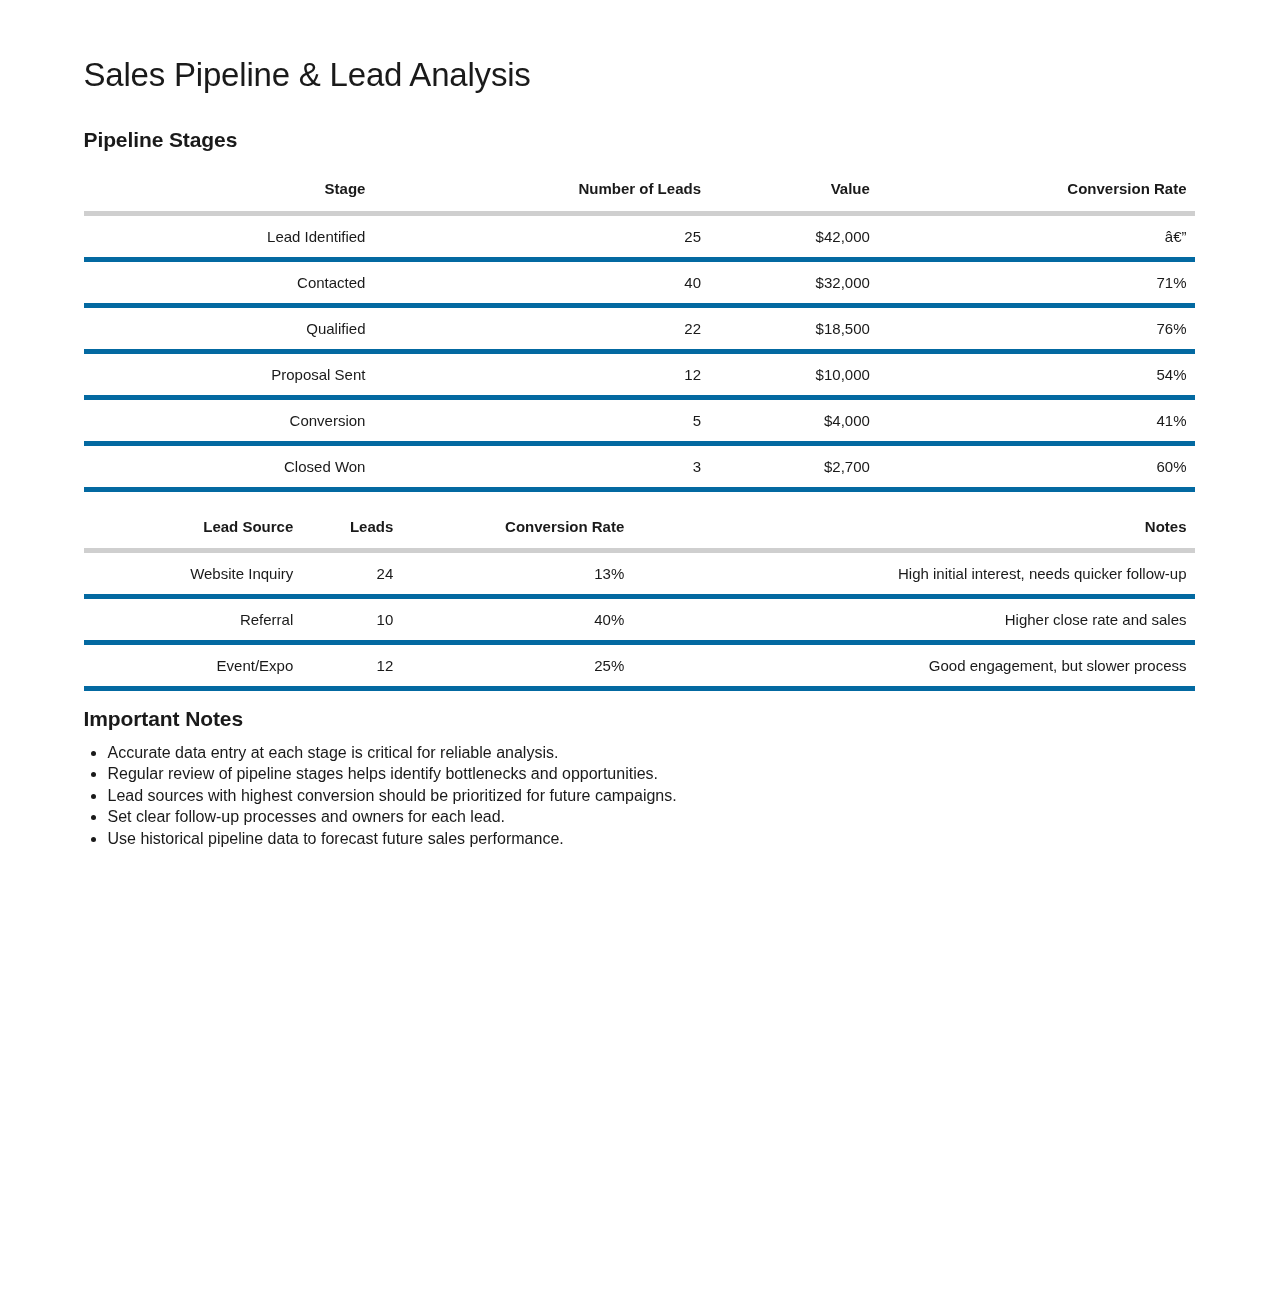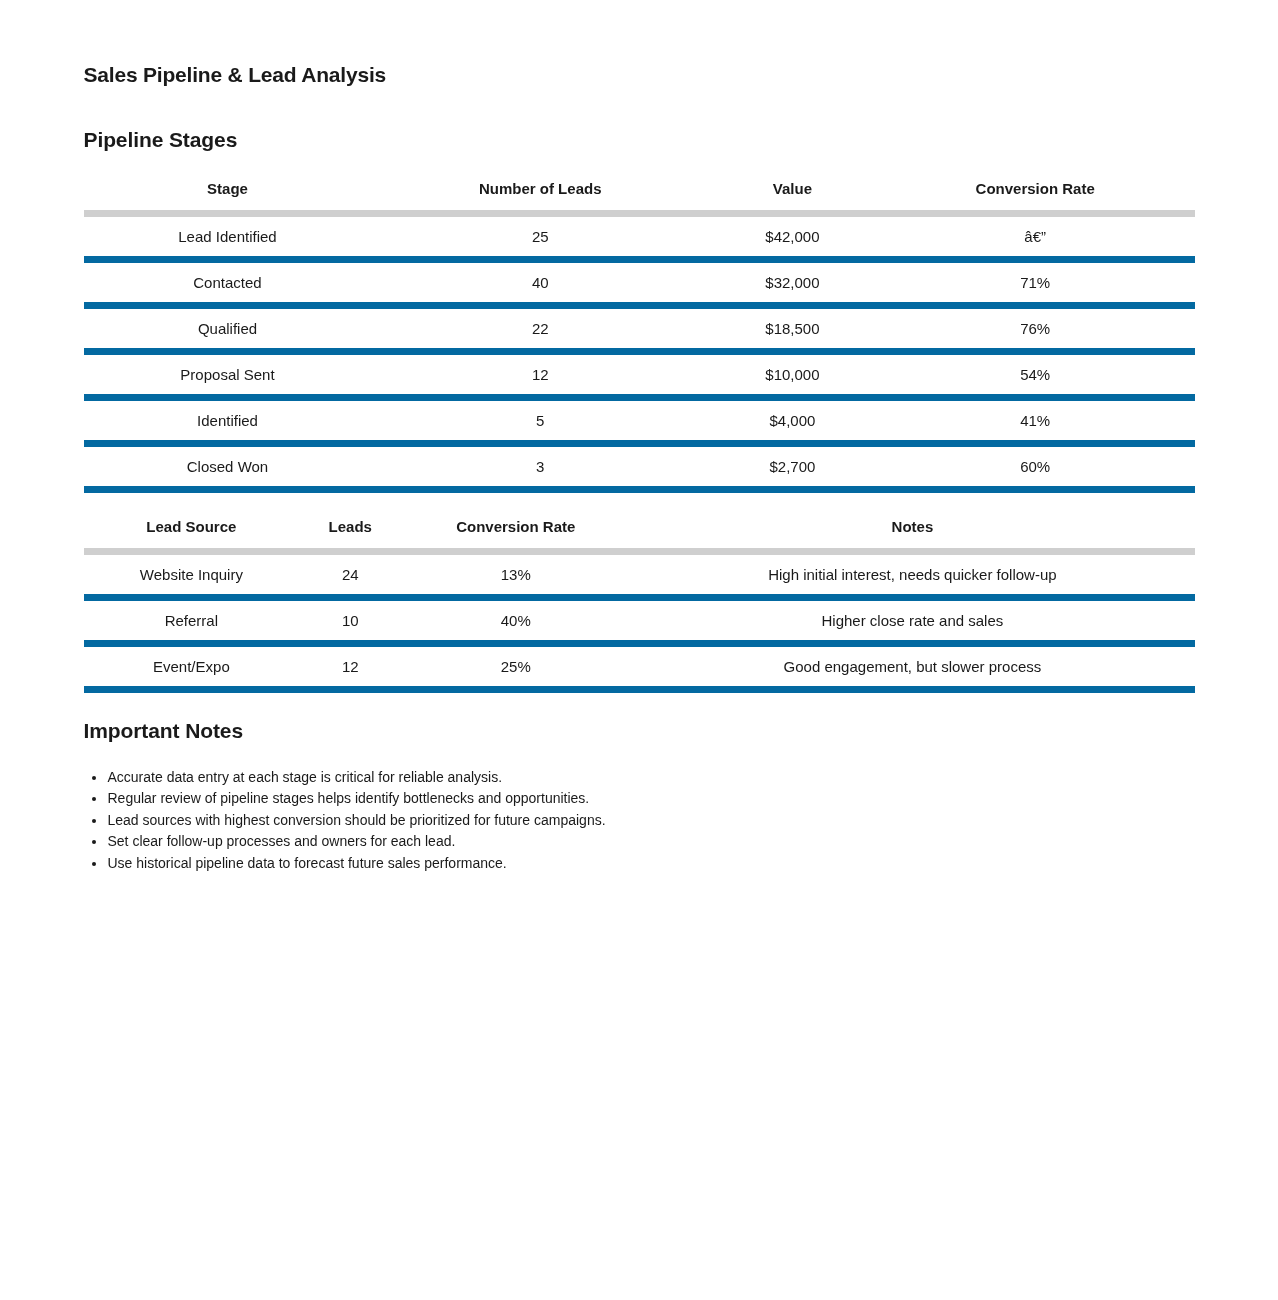--- a/index.html
+++ b/index.html
@@ -10,59 +10,59 @@
     color: #1a1a1a;
     font-family: "Liberation Sans", sans-serif;
   }
   .page {
     width: 1111px;
     margin: 0 auto;
     padding-top: 56px;
     padding-bottom: 200px;
   }
   h1.doc-title {
-    font-size: 21px;
-    font-weight: 700;
+    font-size: 33px;
+    font-weight: 400;
     line-height: 38px;
     margin: 0;
     letter-spacing: -0.2px;
   }
   h2.section-heading {
     font-size: 21px;
     font-weight: 700;
     line-height: 28px;
     margin: 32px 0 0 0;
     letter-spacing: -0.1px;
   }
   table.data-table {
     width: 100%;
     border-collapse: collapse;
     table-layout: fixed;
     margin-top: 13px;
     font-size: 15px;
   }
   table.data-table th,
   table.data-table td {
-    text-align: center;
+    text-align: right;
     vertical-align: middle;
     height: 46px;
     padding: 5px 8px 5px 6px;
     font-weight: 400;
-    border-bottom: 7px solid #0369a1;
+    border-bottom: 5px solid #0369a1;
     overflow: hidden;
     white-space: nowrap;
   }
   table.data-table th {
     font-weight: 700;
     border-bottom-color: #cfcfcf;
   }
   ul.notes-list {
-    margin: 22px 0 0 0;
+    margin: 9px 0 0 0;
     padding-left: 23px;
-    font-size: 14px;
+    font-size: 16px;
   }
   ul.notes-list li {
     line-height: 21.4px;
     padding-left: 1px;
   }
 </style>
 </head>
 <body>
 
 <div class="page">
@@ -105,21 +105,21 @@
         <td>$18,500</td>
         <td>76%</td>
       </tr>
       <tr>
         <td>Proposal Sent</td>
         <td>12</td>
         <td>$10,000</td>
         <td>54%</td>
       </tr>
       <tr>
-        <td>Identified</td>
+        <td>Conversion</td>
         <td>5</td>
         <td>$4,000</td>
         <td>41%</td>
       </tr>
       <tr>
         <td>Closed Won</td>
         <td>3</td>
         <td>$2,700</td>
         <td>60%</td>
       </tr>
@@ -157,21 +157,21 @@
       </tr>
       <tr>
         <td>Event/Expo</td>
         <td>12</td>
         <td>25%</td>
         <td>Good engagement, but slower process</td>
       </tr>
     </tbody>
   </table>
 
-  <h2 class="section-heading" style="margin-top:24px">Important Notes</h2>
+  <h2 class="section-heading" style="margin-top:14px">Important Notes</h2>
 
   <ul class="notes-list">
     <li>Accurate data entry at each stage is critical for reliable analysis.</li>
     <li>Regular review of pipeline stages helps identify bottlenecks and opportunities.</li>
     <li>Lead sources with highest conversion should be prioritized for future campaigns.</li>
     <li>Set clear follow-up processes and owners for each lead.</li>
     <li>Use historical pipeline data to forecast future sales performance.</li>
   </ul>
 
 </div>

